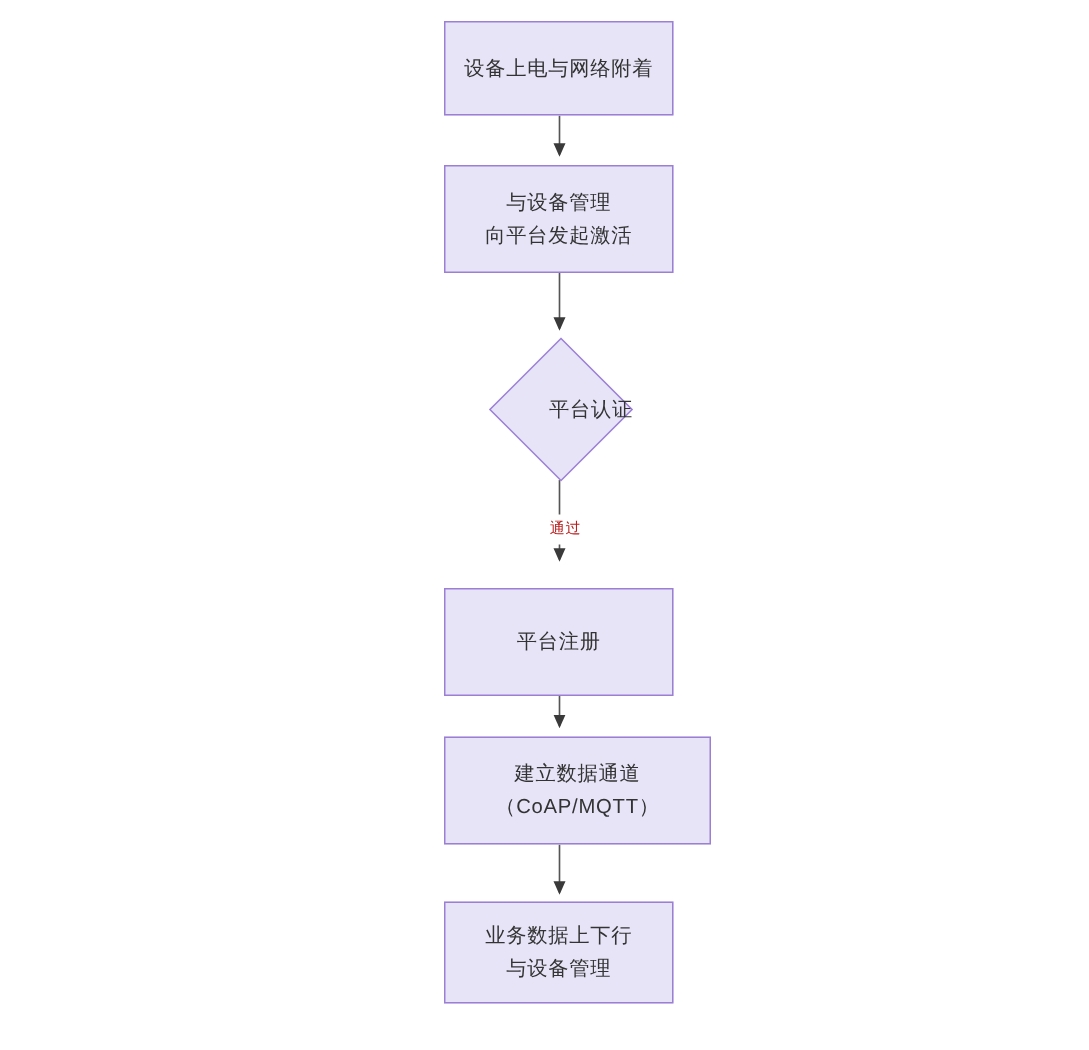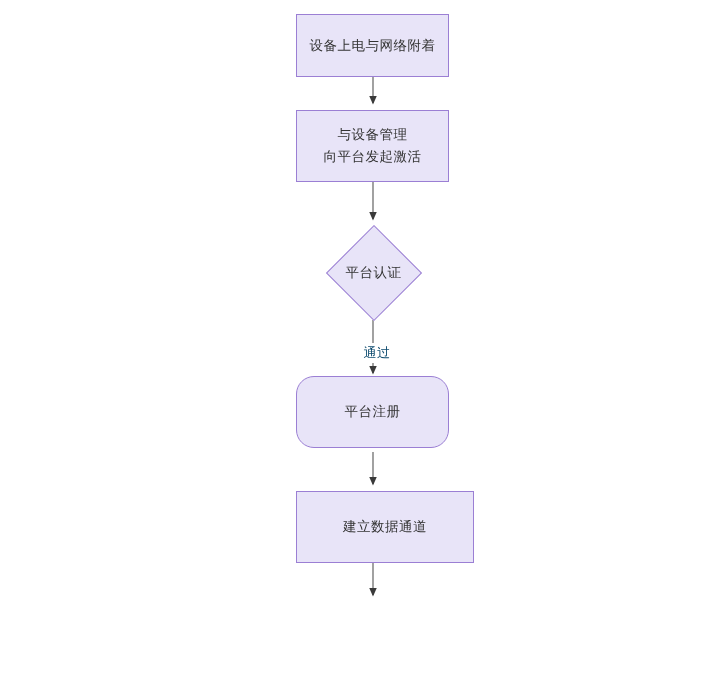--- a/index.html
+++ b/index.html
@@ -34,21 +34,21 @@
     letter-spacing: 0.5px;
   }
   .node .line {
     display: block;
     white-space: nowrap;
   }
   .decision-wrap {
     position: absolute;
     display: flex;
     align-items: center;
-    justify-content: center;
+    justify-content: flex-end;
   }
   .decision-shape {
     position: absolute;
     left: 50%;
     top: 50%;
     background: #e8e4f8;
     border: 1.6px solid #9b7fd4;
     box-sizing: border-box;
     transform: translate(-50%, -50%) rotate(45deg);
   }
@@ -62,22 +62,22 @@
     white-space: nowrap;
     letter-spacing: 0.5px;
   }
   .edge {
     position: absolute;
     overflow: visible;
   }
   .edge-label {
     position: absolute;
     background: #ffffff;
-    color: #0c4a6e;
-    font-size: 13px;
+    color: #b91c1c;
+    font-size: 10px;
     line-height: 18px;
     white-space: nowrap;
     padding: 1px 3px;
     letter-spacing: 0.5px;
     text-align: center;
   }
 </style>
 </head>
 <body>
 
@@ -107,22 +107,27 @@
 
   <div class="decision-wrap" style="left:325px; top:225px; width:97px; height:95px;">
     <div class="decision-shape" style="width:68px; height:68px;"></div>
     <span class="decision-label">平台认证</span>
   </div>
 
   <div class="edge-label" style="left:355px; top:343px; width:38px;">
     <span>通过</span>
   </div>
 
-  <div class="node" style="left:296px; top:376px; width:153px; height:72px;border-radius:18px;">
+  <div class="node" style="left:296px; top:392px; width:153px; height:72px;">
     <span class="line">平台注册</span>
   </div>
 
   <div class="node" style="left:296px; top:491px; width:178px; height:72px;">
     <span class="line">建立数据通道</span>
+    <span class="line">（CoAP/MQTT）</span>
   </div>
 
+  <div class="node" style="left:296px; top:601px; width:153px; height:68px;">
+    <span class="line">业务数据上下行</span>
+    <span class="line">与设备管理</span>
+  </div>
 
 </div>
 
 </body></html>

